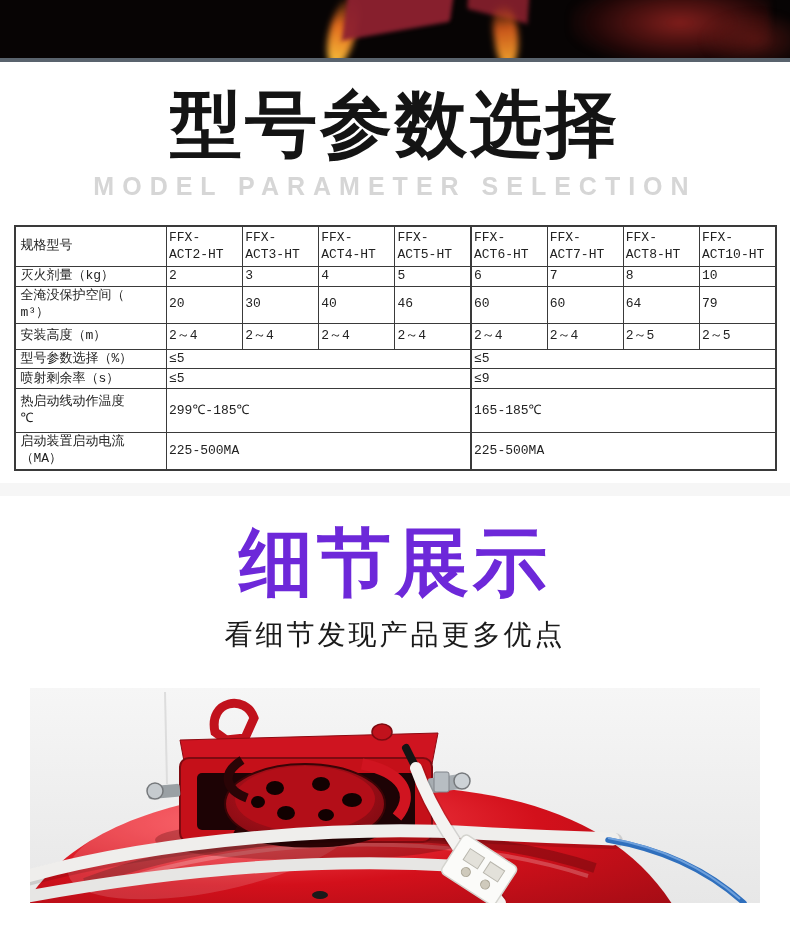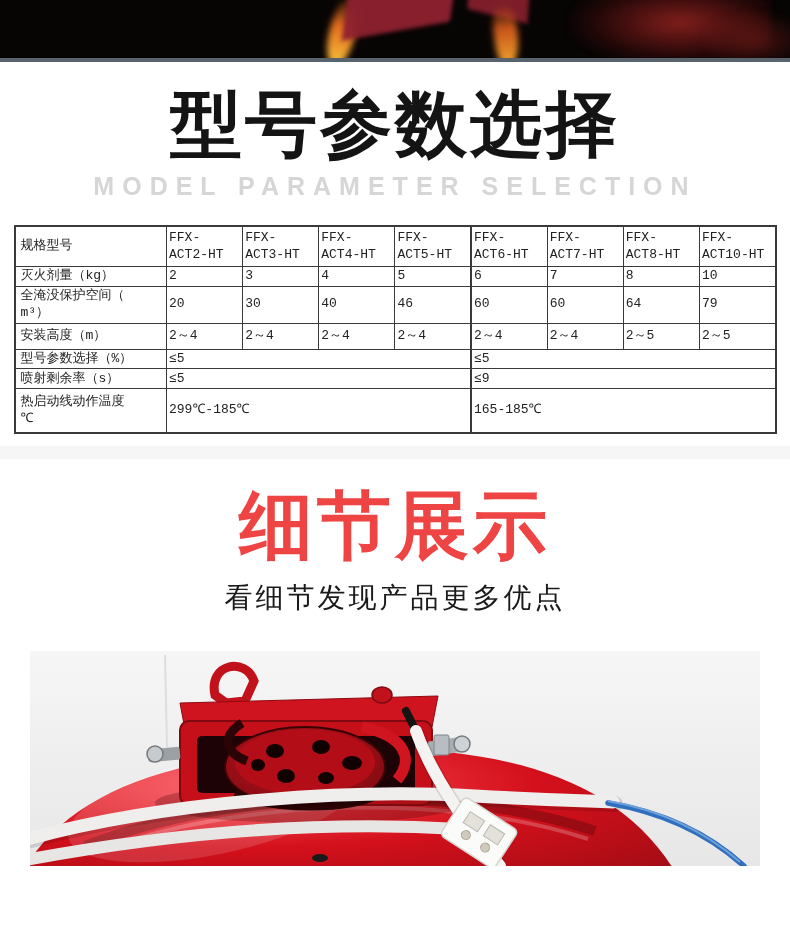--- a/index.html
+++ b/index.html
@@ -45,21 +45,21 @@
   .spec-table tbody tr:nth-child(4) { height: 26px; }
   .spec-table tbody tr:nth-child(5) { height: 18px; }
   .spec-table tbody tr:nth-child(6) { height: 20px; }
   .spec-table tbody tr:nth-child(7) { height: 44px; }
   .spec-table tbody tr:nth-child(8) { height: 36px; }
   .spec-table tbody tr:nth-child(9) { height: 40px; }
   .table-under-strip { width: 790px; height: 13px; background: #f6f6f6; }
 
   
   .detail-block { text-align: center; margin-top: 28px; }
-  .detail-title { font-size: 74px; font-weight: 900; letter-spacing: 4px; color: #ef4444; line-height: 1.05; }
+  .detail-title { font-size: 74px; font-weight: 900; letter-spacing: 4px; color: #6d28d9; line-height: 1.05; }
   .detail-subtitle { margin-top: 14px; font-size: 28px; letter-spacing: 3px; color: #1b1b1b; font-weight: 500; }
 
   
   .photo { margin: 34px 0 0 30px; width: 730px; height: 215px; }
   .photo svg { display: block; }
 </style>
 </head>
 <body>
 
 <div class="hero">
@@ -133,20 +133,25 @@
       </tr>
       <tr>
         <td class="lbl">喷射剩余率（s）</td>
         <td colspan="4">≤5</td>
         <td class="grp" colspan="4">≤9</td>
       </tr>
       <tr>
         <td class="lbl">热启动线动作温度<br>℃</td>
         <td colspan="4">299℃-185℃</td>
         <td class="grp" colspan="4">165-185℃</td>
+      </tr>
+      <tr>
+        <td class="lbl">启动装置启动电流<br>（MA）</td>
+        <td colspan="4">225-500MA</td>
+        <td class="grp" colspan="4">225-500MA</td>
       </tr>
     </tbody>
 </table>
 <div class="table-under-strip"></div>
 
 <div class="detail-block">
   <div class="detail-title">细节展示</div>
   <div class="detail-subtitle">看细节发现产品更多优点</div>
 </div>
 

